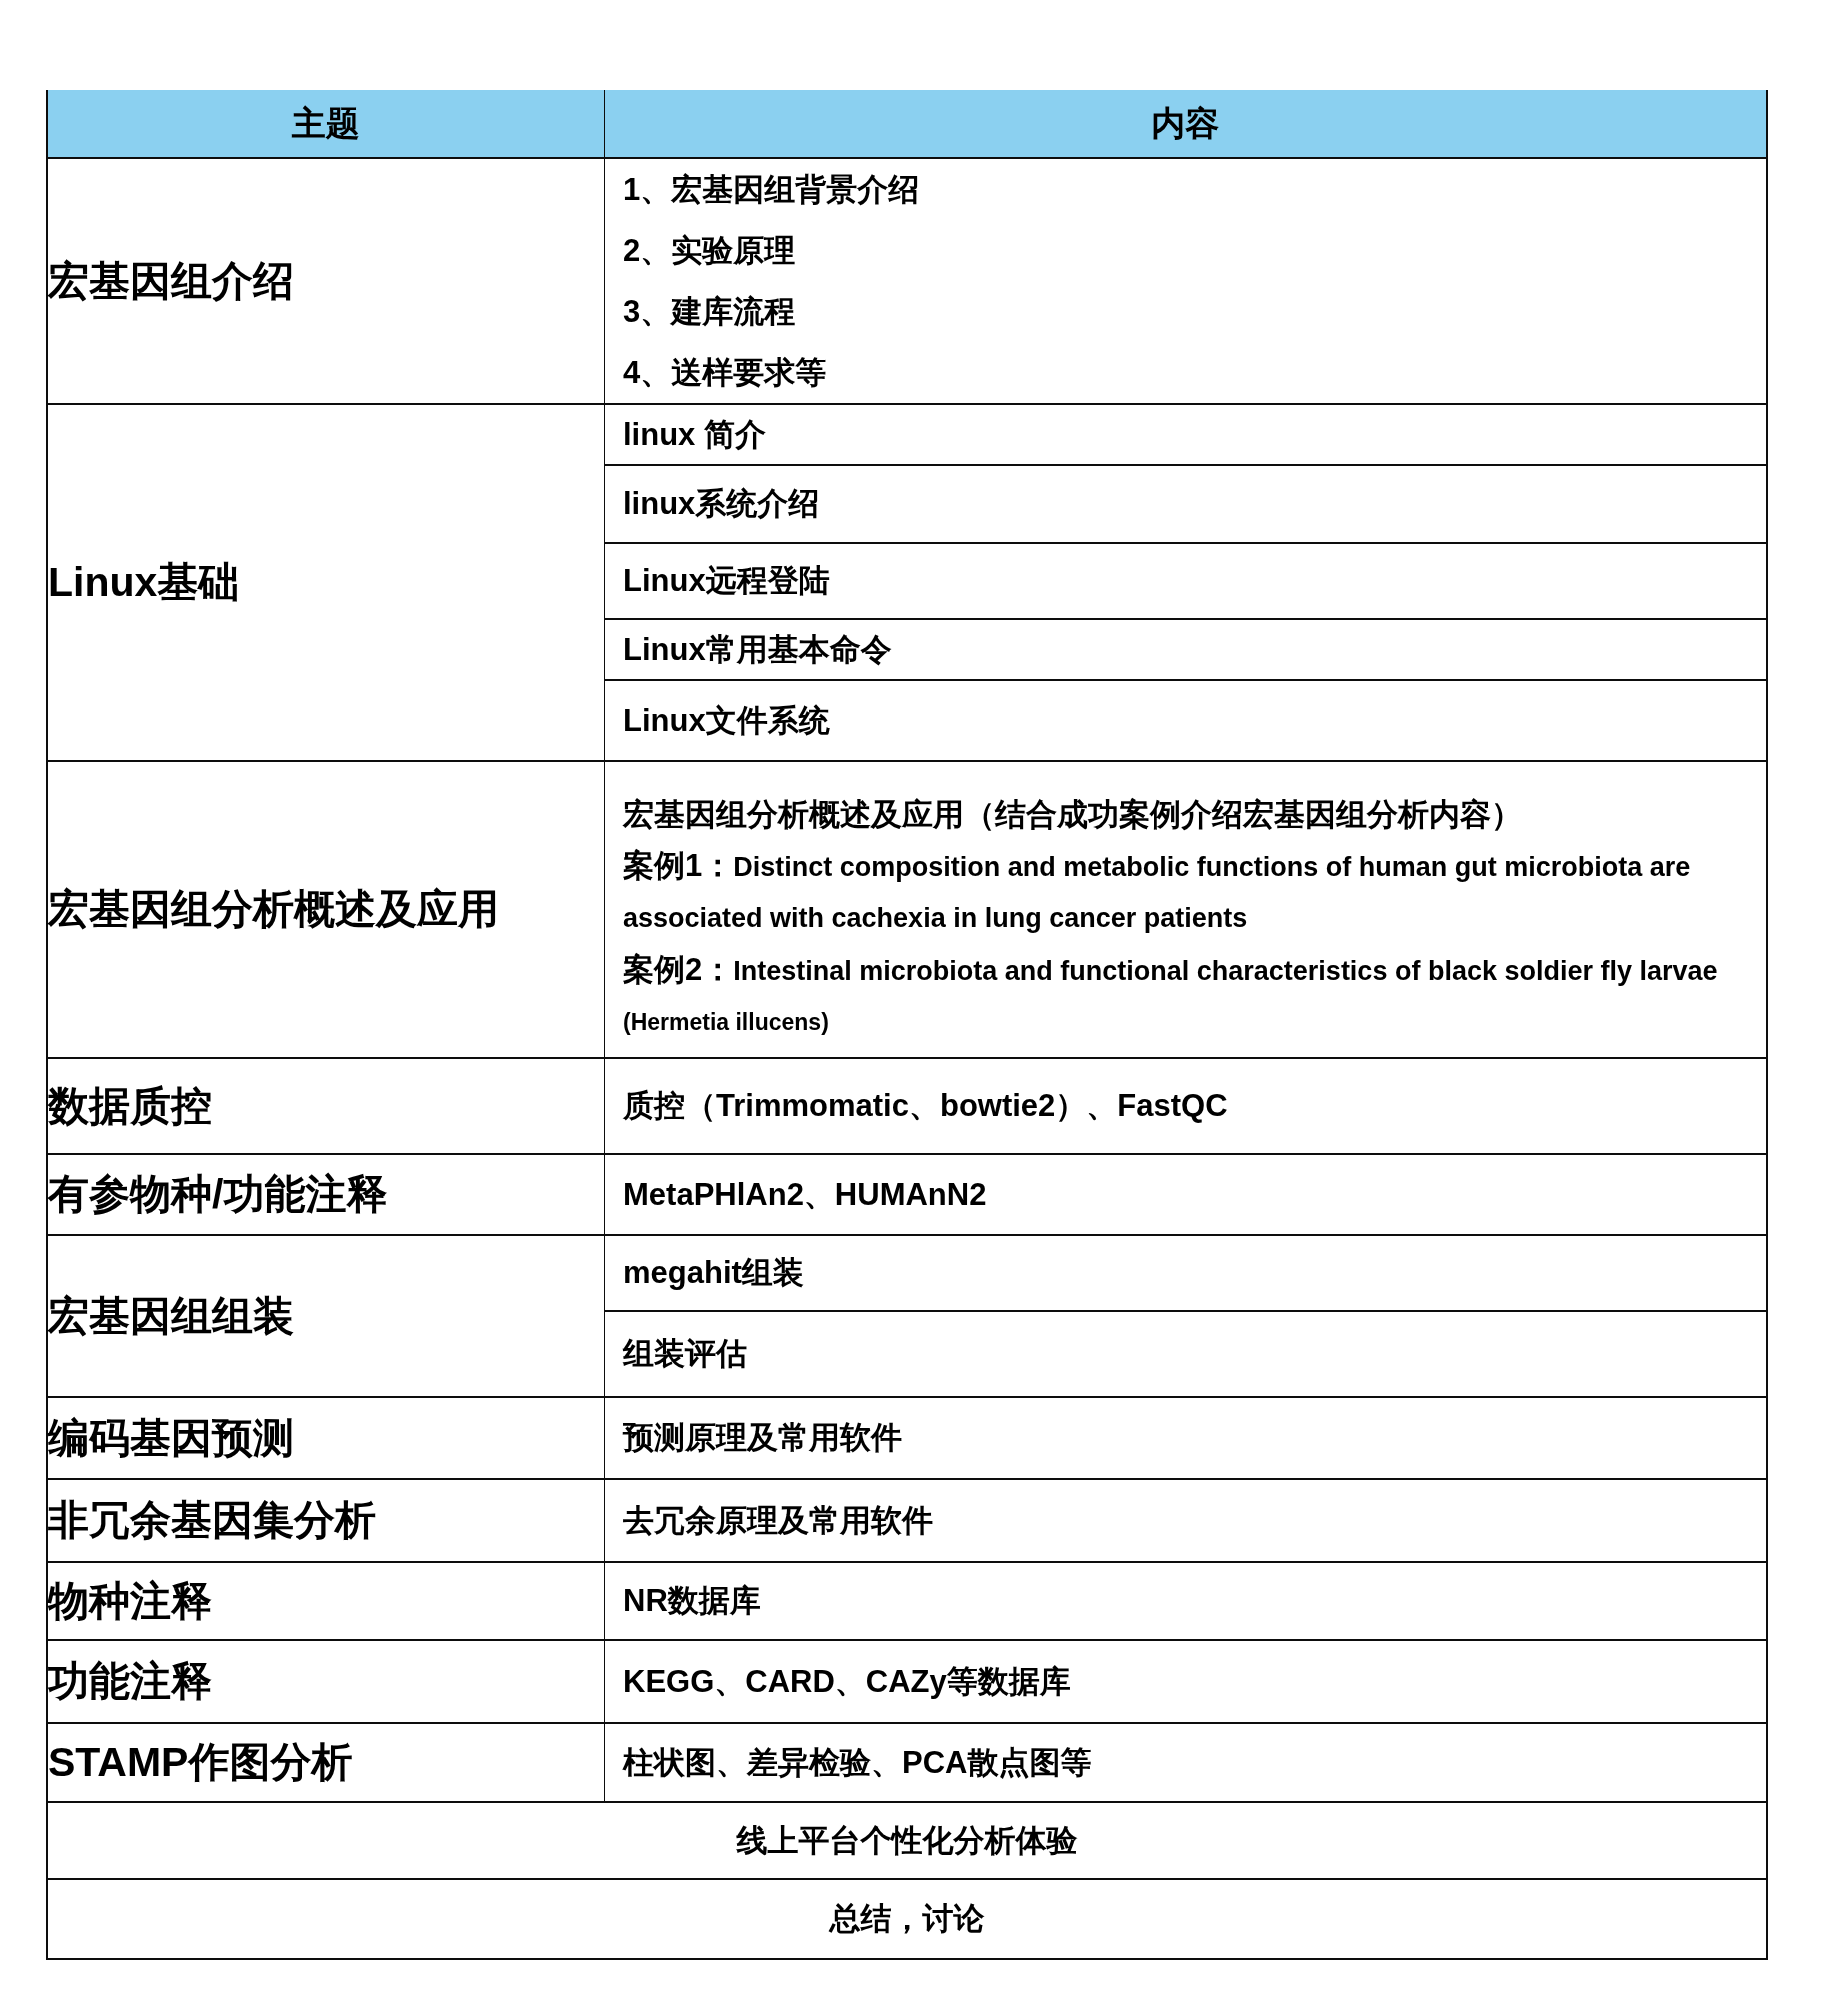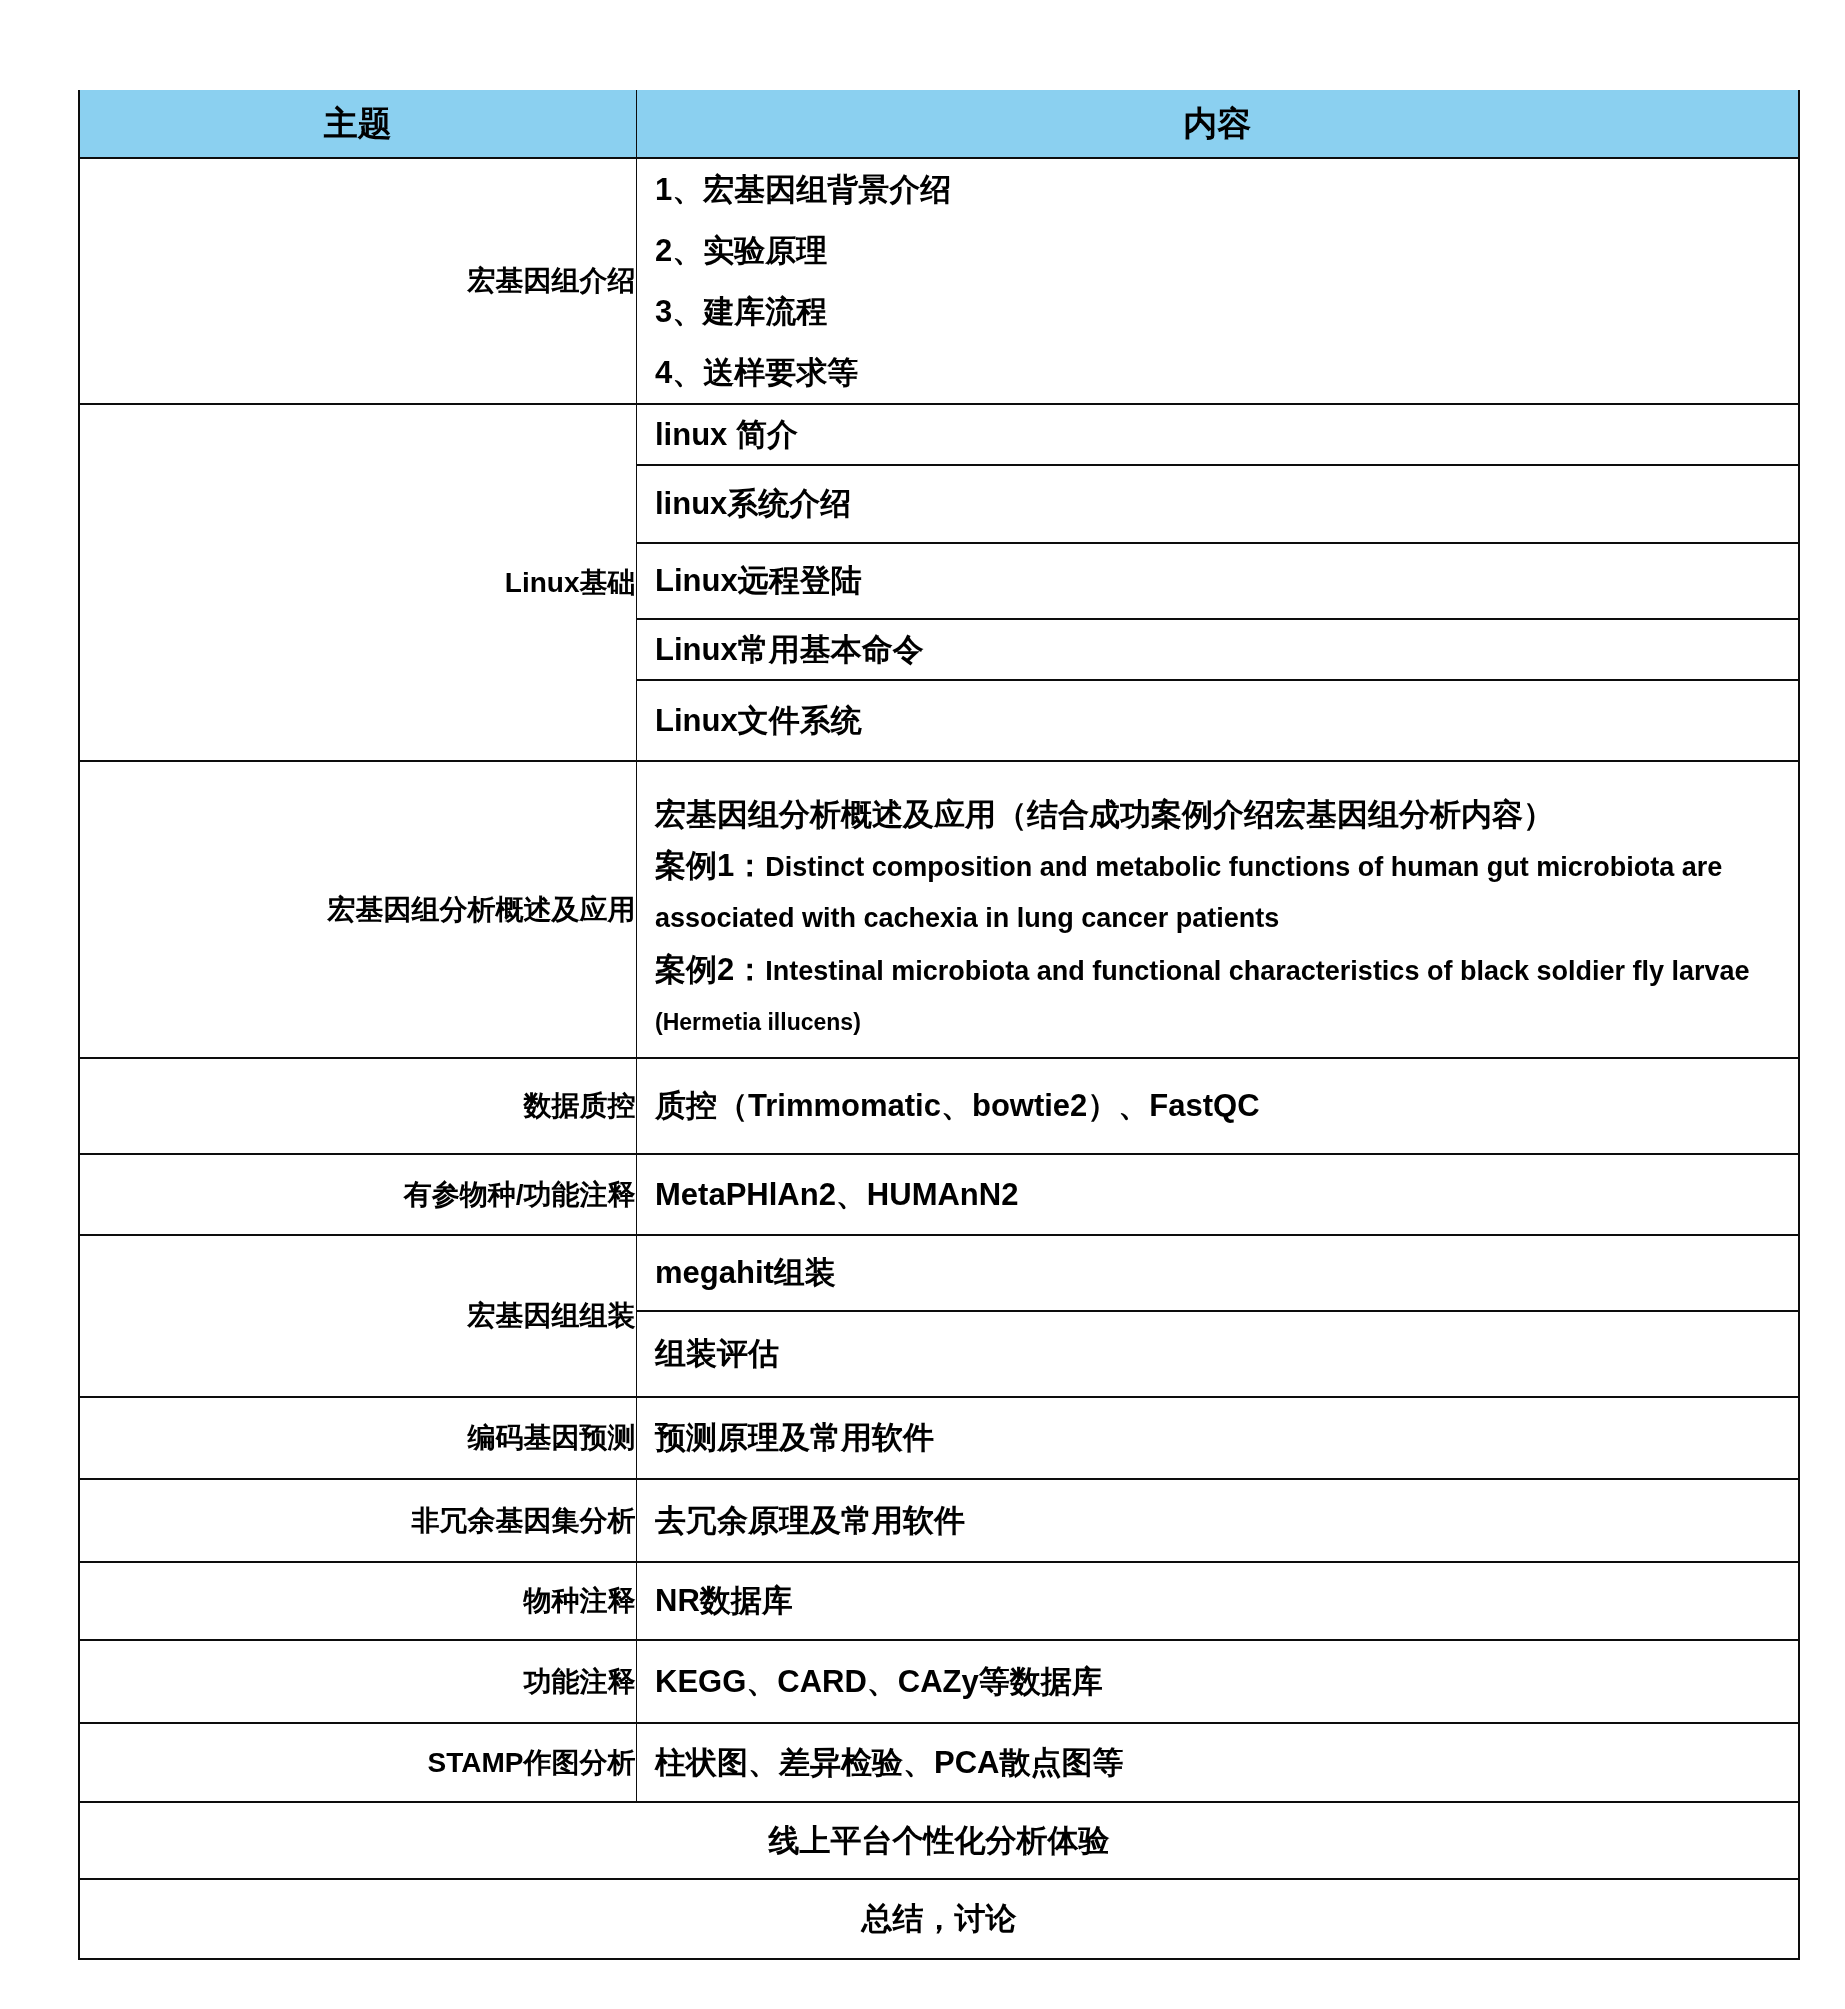--- a/index.html
+++ b/index.html
@@ -13,21 +13,21 @@
   }
   .page {
     position: relative;
     width: 1846px;
     height: 2009px;
     background: #ffffff;
     overflow: hidden;
   }
   table.syllabus {
     position: absolute;
-    left: 78px;
+    left: 46px;
     top: 90px;
     width: 1719px;
     border-collapse: collapse;
     table-layout: fixed;
   }
   col.c1 { width: 557px; }
   col.c2 { width: 1163px; }
 
   th, td {
     border: 2.8px solid #0d0d0d;
@@ -41,23 +41,23 @@
   thead th {
     border-top: none;
     background: #8bd0f0;
     height: 67px;
     font-size: 34px;
     text-align: center;
     vertical-align: middle;
   }
 
   td.topic {
-    text-align: right;
-    vertical-align: middle;
-    font-size: 28px;
+    text-align: left;
+    vertical-align: middle;
+    font-size: 41px;
   }
   td.content {
     text-align: left;
     vertical-align: middle;
     font-size: 31px;
     padding-left: 18.5px;
     padding-right: 11px;
   }
   
   tr.sub td { border-top-width: 1.8px; }

